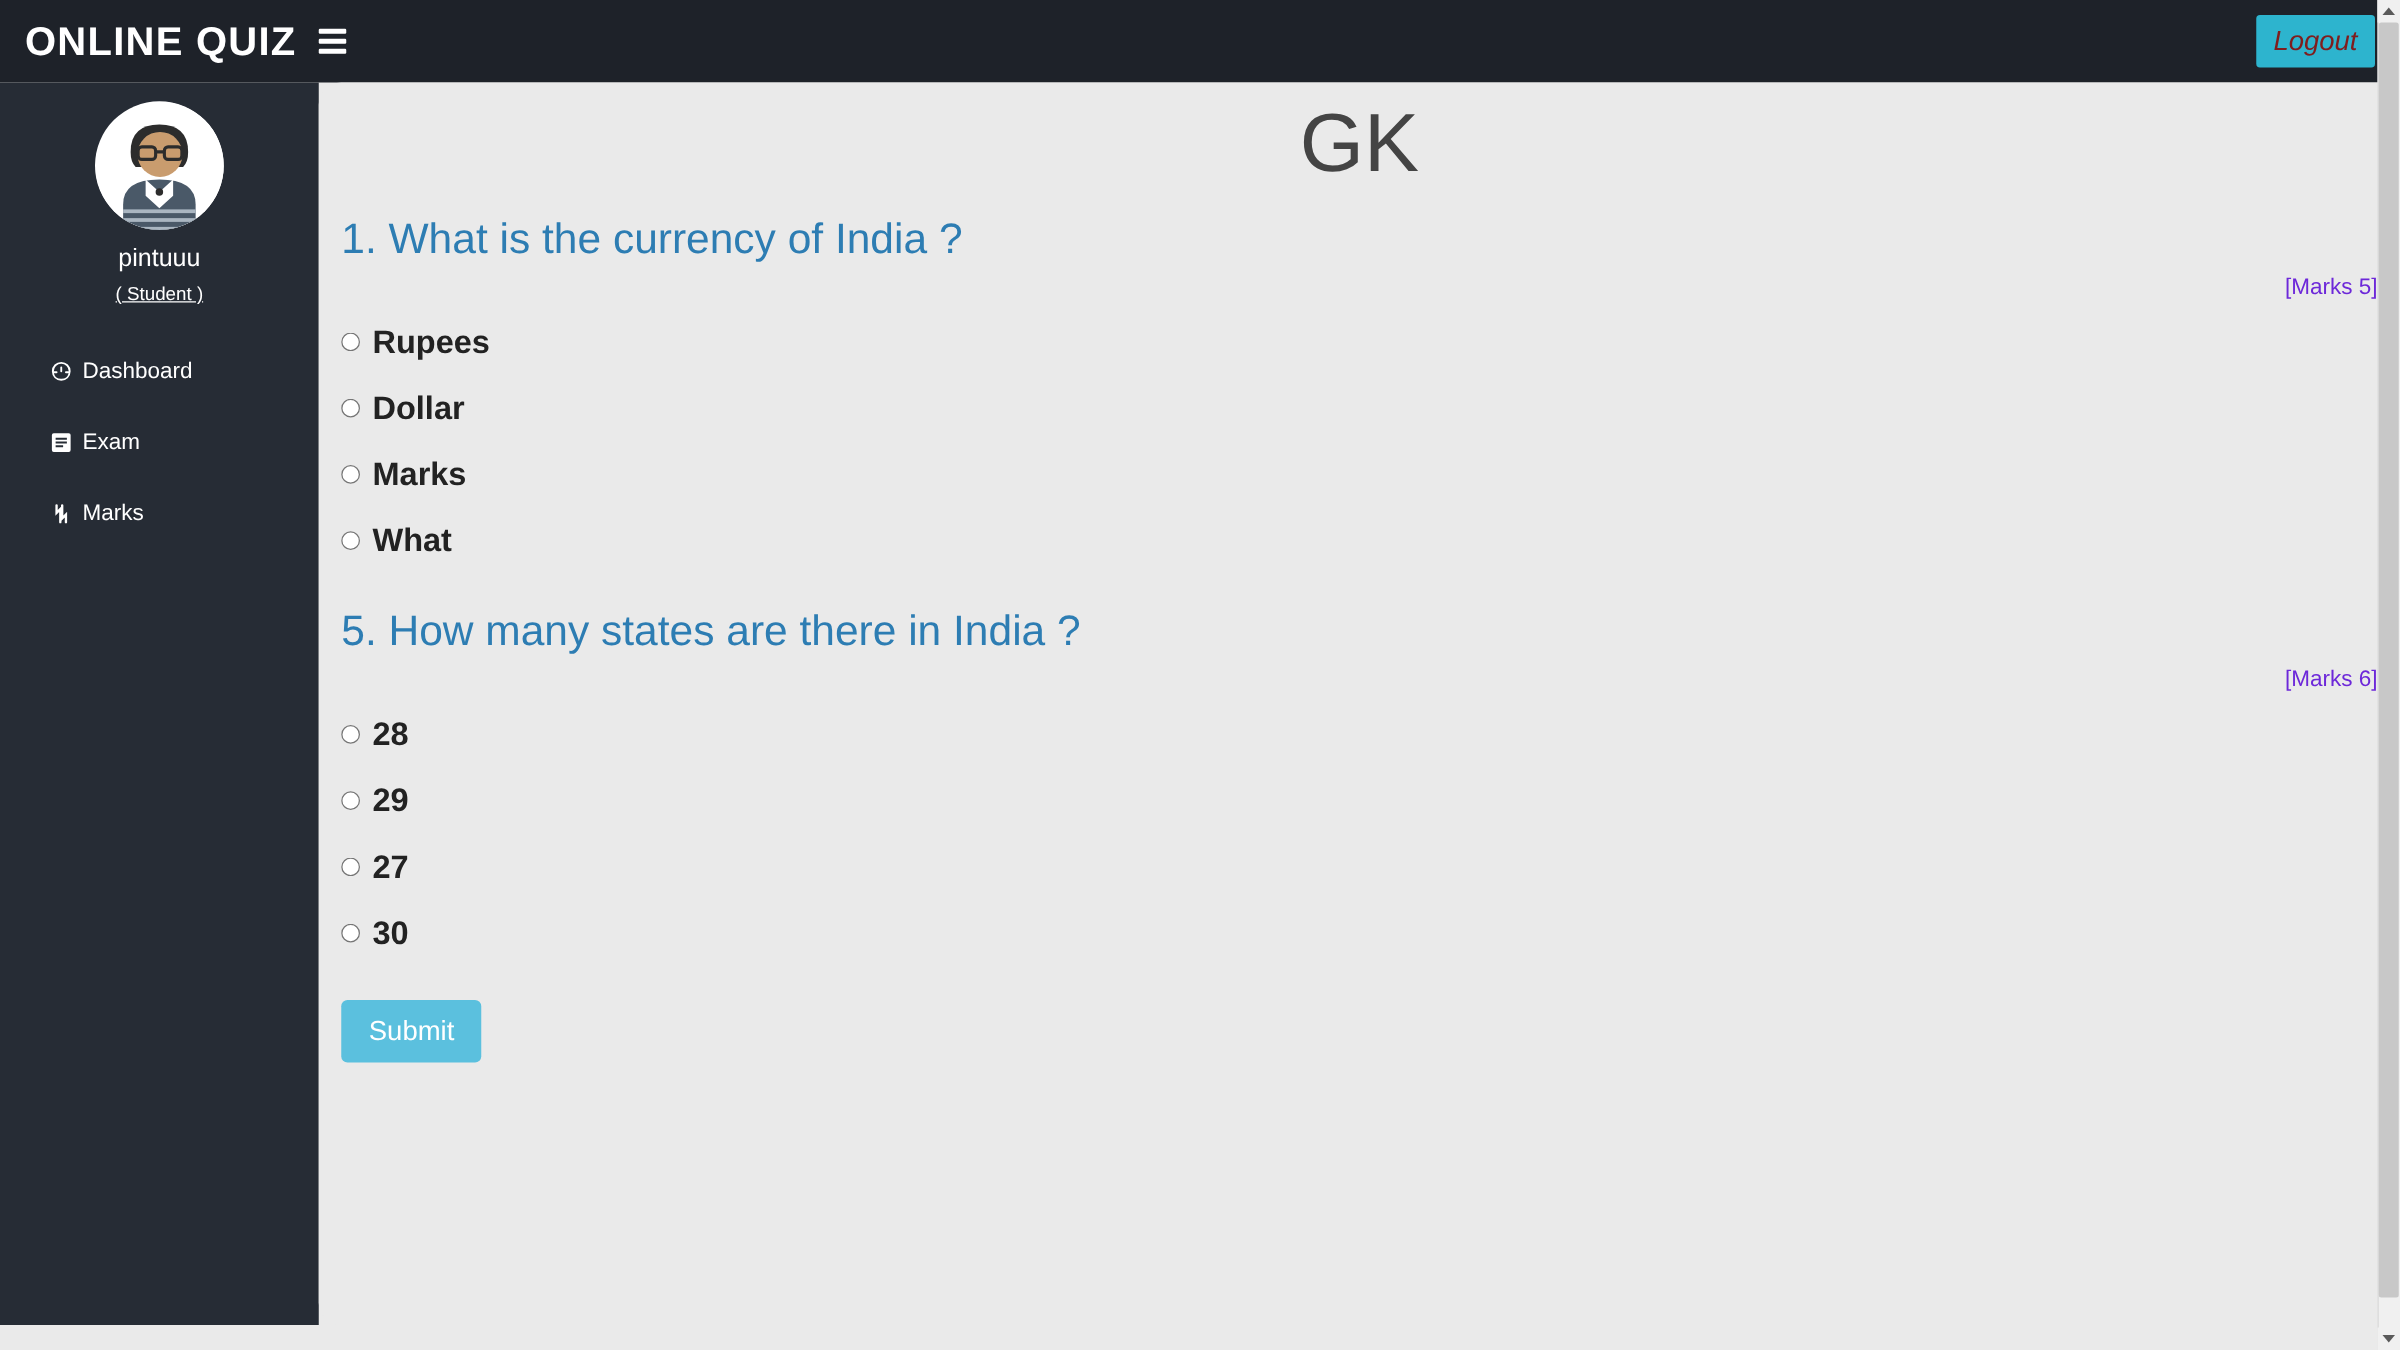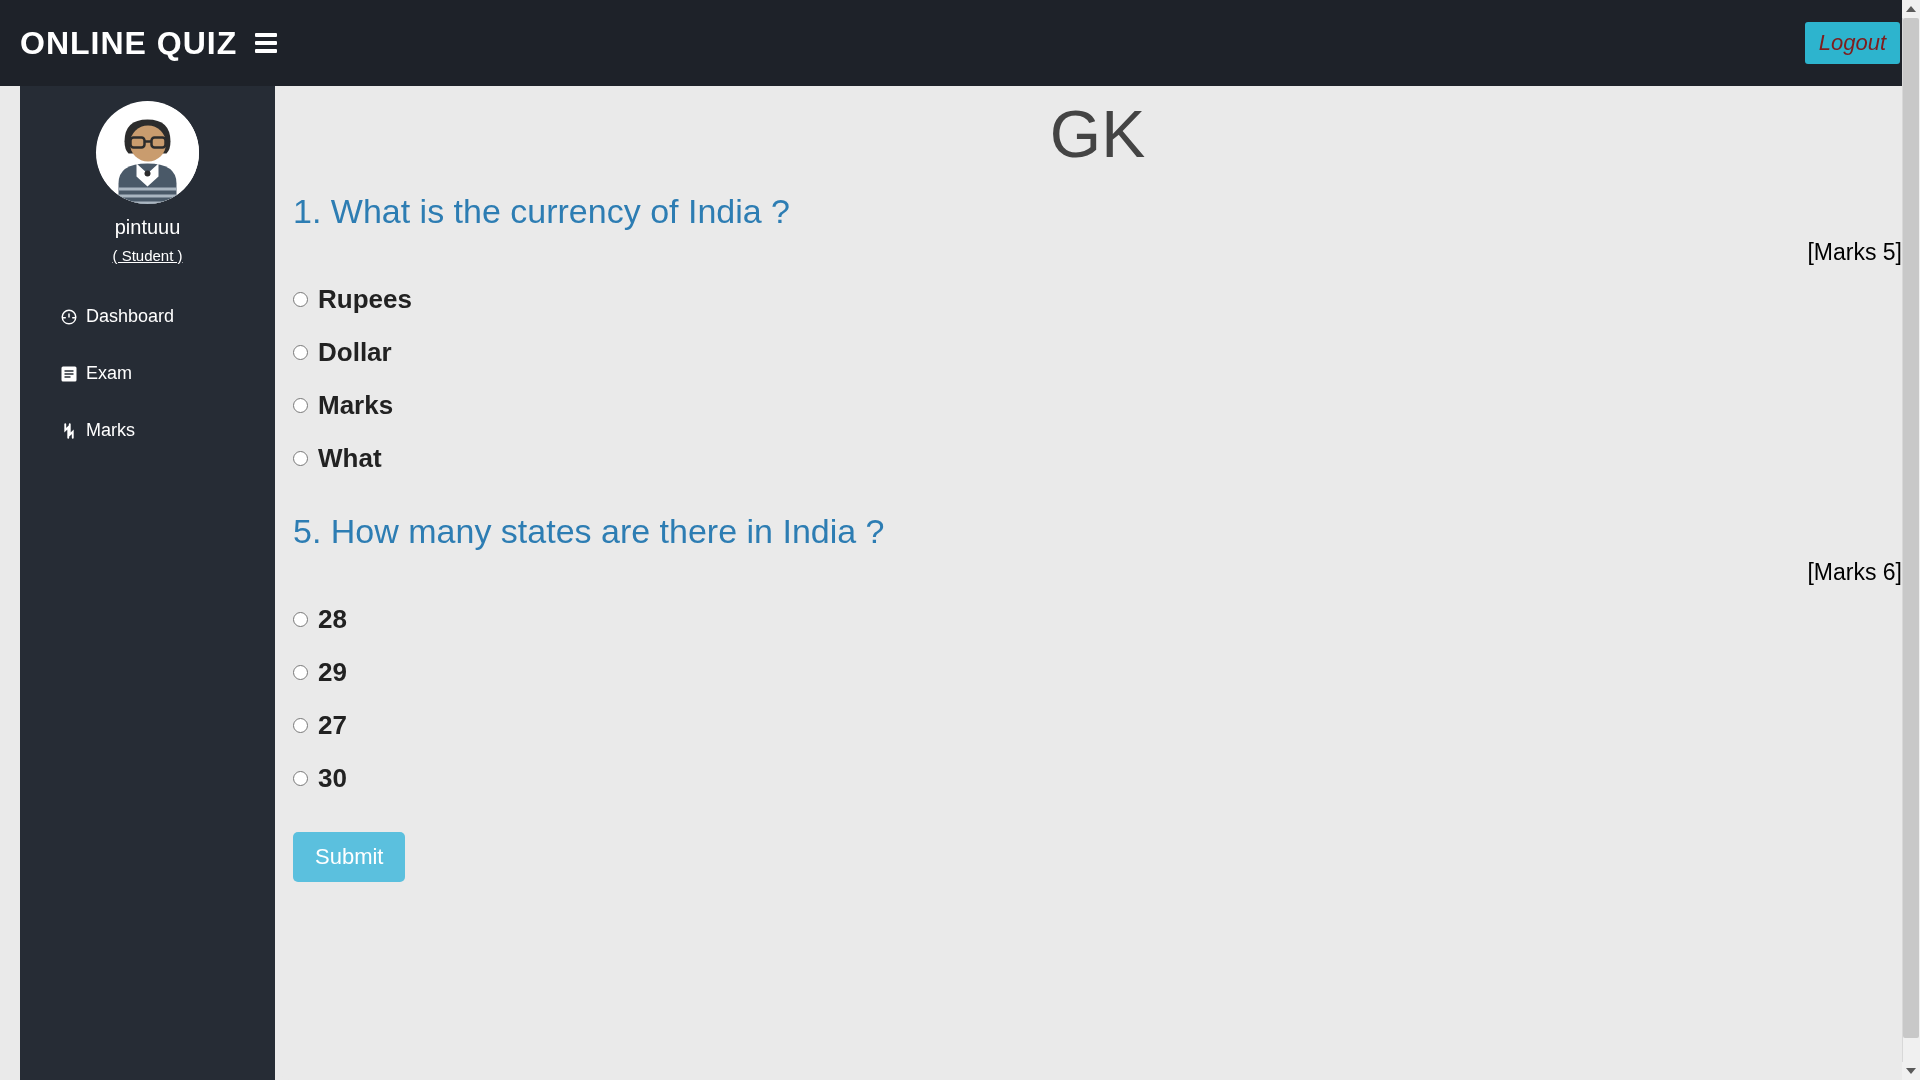--- a/index.html
+++ b/index.html
@@ -10,21 +10,21 @@
   body {
     font-family: -apple-system, BlinkMacSystemFont, "Segoe UI", Arial, sans-serif;
     background: #eaeaea;
     width: 1920px;
     height: 1080px;
     overflow: hidden;
     position: relative;
   }
   .header {
     background: #1e2229;
-    height: 86px;
+    height: 66px;
     display: flex;
     align-items: center;
     padding: 0 20px;
   }
   .logo {
     color: #fff;
     font-weight: 900;
     font-size: 32px;
     letter-spacing: 1px;
     font-family: Arial Black, Arial, sans-serif;
@@ -58,21 +58,20 @@
     display: flex;
     height: calc(100% - 86px);
   }
   .sidebar {
     width: 255px;
     background: #262c35;
     color: #fff;
     display: flex;
     flex-direction: column;
     align-items: stretch;
-    margin-left: 20px;
   }
   .profile {
     display: flex;
     flex-direction: column;
     align-items: center;
     padding-top: 15px;
   }
   .avatar {
     width: 103px;
     height: 103px;
@@ -132,22 +131,22 @@
     margin-bottom: 20px;
   }
   .question {
     color: #2d7db3;
     font-size: 34px;
     font-weight: 400;
     margin-bottom: 8px;
   }
   .marks {
     text-align: right;
-    font-size: 23px;
-    color: #000000;
+    font-size: 18px;
+    color: #6d28d9;
     margin-bottom: 18px;
   }
   .options {
     display: flex;
     flex-direction: column;
     gap: 22px;
     margin-bottom: 38px;
   }
   .option {
     display: flex;

